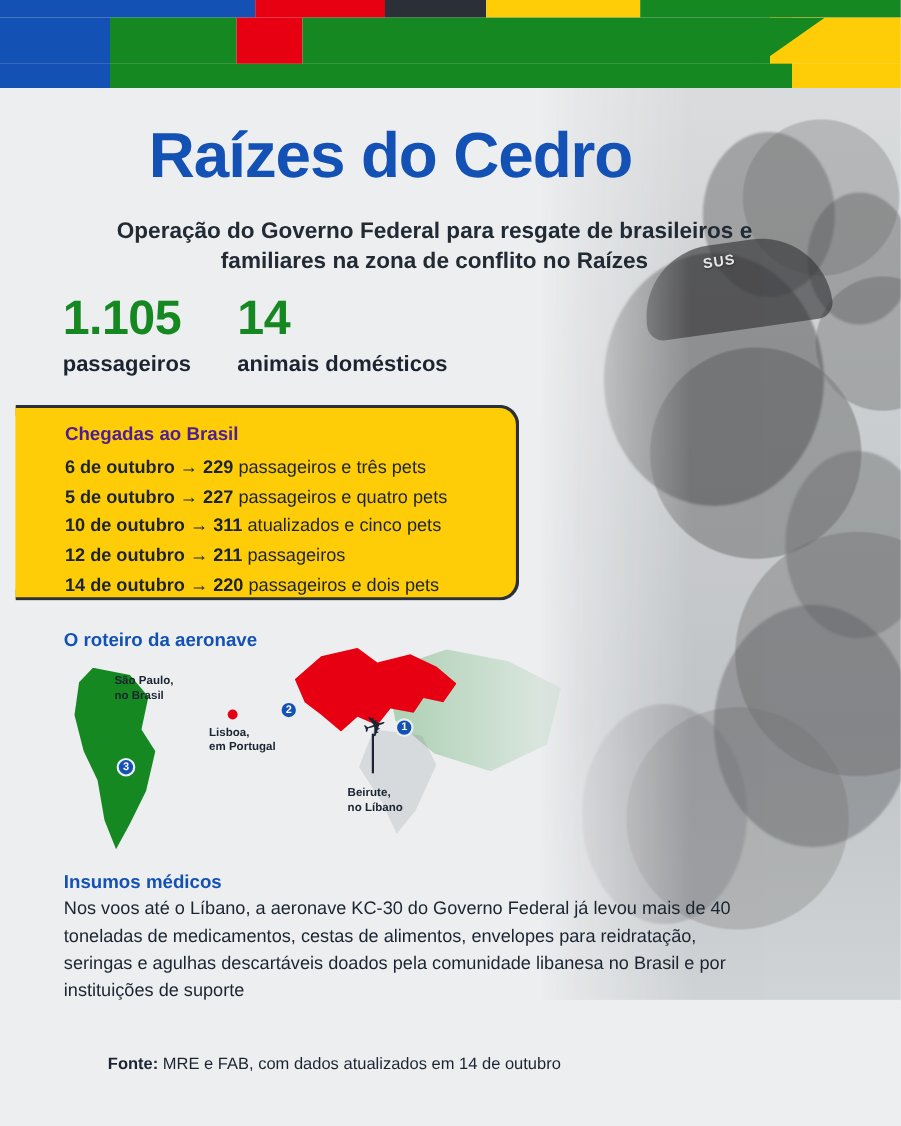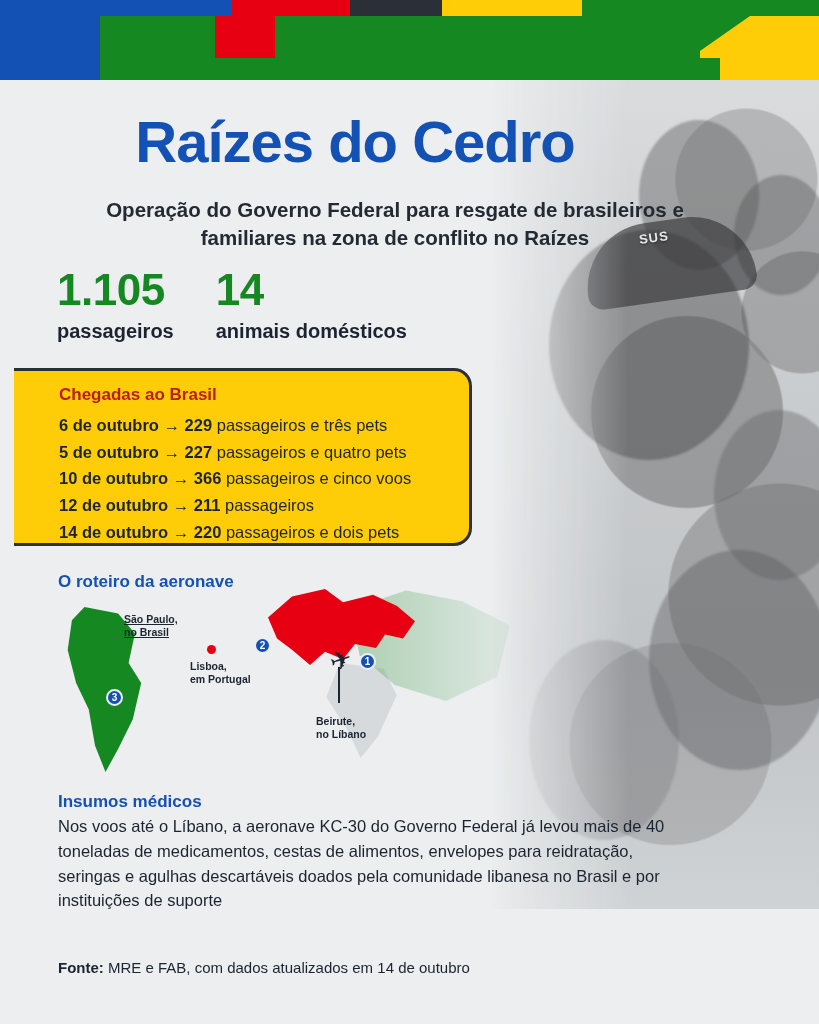--- a/index.html
+++ b/index.html
@@ -98,21 +98,21 @@
 
   
   .yellow-box {
     position: absolute; left: 14px; top: 368px; width: 458px; height: 178px;
     background: #ffcd07; border-radius: 0 18px 18px 0;
     border-right: 3px solid #2b2f38;
     border-top: 3px solid #2b2f38;
     border-bottom: 3px solid #2b2f38;
     padding: 14px 18px 10px 45px;
   }
-  .yb-title { font-size: 17px; font-weight: bold; color: #b91c1c; margin-bottom: 7px; }
+  .yb-title { font-size: 17px; font-weight: bold; color: #4c1d95; margin-bottom: 7px; }
   .yb-row { font-size: 16.5px; color: #1b2430; line-height: 1.62; }
   .yb-row b { font-weight: bold; }
   .arrow { font-weight: bold; }
 
   
   .map-title {
     position: absolute; left: 58px; top: 572px; font-size: 17px;
     font-weight: bold; color: #1351b4;
   }
   .map-area { position: absolute; left: 20px; top: 585px; width: 460px; height: 190px; }
@@ -175,21 +175,21 @@
   }
 
   
   .footer-bar {
     position: absolute; left: 0; bottom: 0; width: 819px; height: 115px;
     background: #eceef0;
   }
   .fonte {
     position: absolute; left: 58px; bottom: 48px; font-size: 15px; color: #1b2430;
   }
-  .fonte b { font-weight: bold; }
+  .fonte b { font-weight: bold; margin-left: 40px; }
 
   .gov-logo { position: absolute; left: 575px; bottom: 28px; width: 200px; text-align: center; }
   .gov-top {
     font-size: 12.5px; font-weight: bold; letter-spacing: 2.2px; color: #1b2430;
     margin-bottom: 2px;
   }
   .gov-bottom {
     font-size: 10.5px; font-weight: bold; letter-spacing: 1.6px; color: #1b2430;
     margin-top: 4px;
   }
@@ -261,22 +261,22 @@
     </div>
     <div class="yb-row">
       <b>5 de outubro</b>
       <b class="arrow">→</b>
       <b>227</b>
       <span>passageiros e quatro pets</span>
     </div>
     <div class="yb-row">
       <b>10 de outubro</b>
       <b class="arrow">→</b>
-      <b>366</b>
-      <span>passageiros e cinco voos</span>
+      <b>311</b>
+      <span>atualizados e cinco pets</span>
     </div>
     <div class="yb-row">
       <b>12 de outubro</b>
       <b class="arrow">→</b>
       <b>211</b>
       <span>passageiros</span>
     </div>
     <div class="yb-row">
       <b>14 de outubro</b>
       <b class="arrow">→</b>
@@ -286,21 +286,21 @@
   </div>
 
   <div class="map-title">O roteiro da aeronave</div>
   <div class="map-area">
     <div class="asia-shade"></div>
     <div class="africa-shade"></div>
     <div class="europe-blob"></div>
     <div class="samerica"></div>
 
     <div class="dot dot-green" style="left:79px; top:33px;"></div>
-    <div class="map-label" style="left:104px; top:28px;text-decoration:underline;">São Paulo,
+    <div class="map-label" style="left:84px; top:28px;">São Paulo,
 no Brasil</div>
     <div class="pin" style="left:86px; top:104px;">3</div>
 
     <div class="dot dot-red" style="left:187px; top:60px;"></div>
     <div class="map-label" style="left:170px; top:75px;">Lisboa,
 em Portugal</div>
     <div class="pin" style="left:234px; top:52px;">2</div>
 
     <div class="plane">✈</div>
     <div class="route-line"></div>

